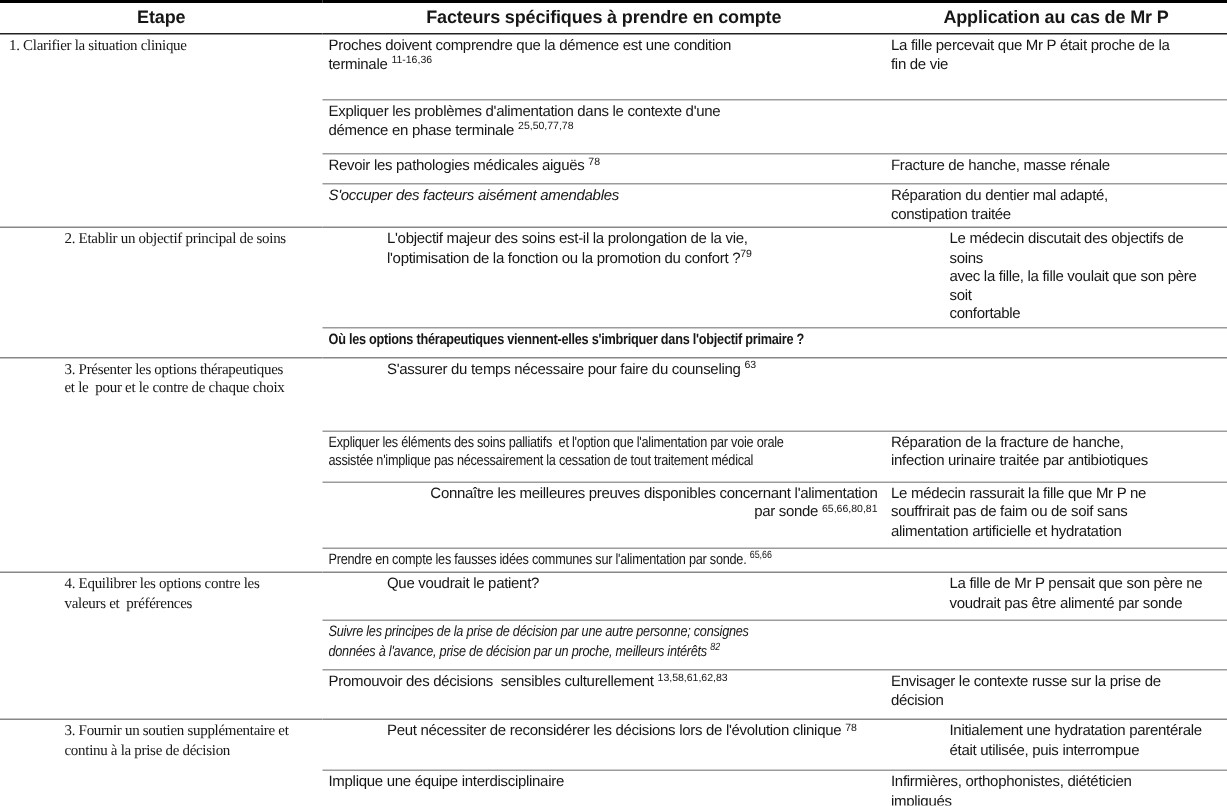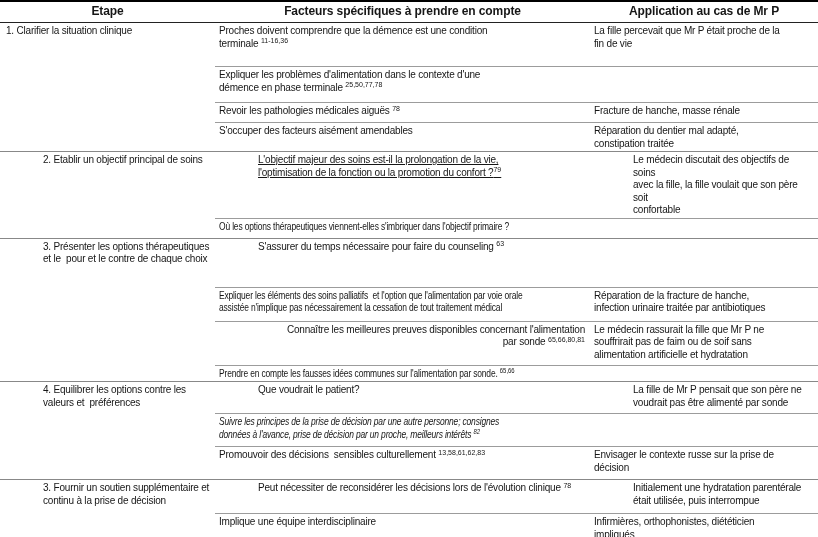--- a/index.html
+++ b/index.html
@@ -14,21 +14,21 @@
   }
   th{
     font-size:12px;font-weight:bold;text-align:center;
     padding:2px 2px 4px;border-bottom:1.5px solid #222;
     letter-spacing:-0.1px;white-space:nowrap;overflow:visible;
   }
   td{
     vertical-align:top;font-size:10px;line-height:12.5px;
     letter-spacing:-0.2px;padding:2px 5px 1px;white-space:pre-wrap;
   }
-  td.step{padding-left:6px;}
+  td.step{padding-left:6px;font-family:Liberation Serif, serif;}
   td.factor{padding-left:4px;}
   td.app{padding-left:4px;}
   tr.step-start td{border-top:1px solid #888;padding-left:43px;}
   tr.inner td.factor, tr.inner td.app{border-top:1px solid #9c9c9c;margin-left:24px;}
   .cond{display:inline-block;width:118%;transform:scaleX(0.847);transform-origin:0 0;}
   sup{
     font-size:7px;letter-spacing:0;line-height:0;
     vertical-align:baseline;position:relative;top:-3.5px;
   }
 </style>
@@ -60,34 +60,34 @@
         <tr class="inner">
           <td class="factor" style="height: 32px;"><span>Expliquer les problèmes d'alimentation dans le contexte d'une
 démence en phase terminale <sup>25,50,77,78</sup></span></td>
           <td class="app"><span></span></td>
         </tr>
         <tr class="inner">
           <td class="factor" style="height: 16px;"><span>Revoir les pathologies médicales aiguës <sup>78</sup></span></td>
           <td class="app"><span>Fracture de hanche, masse rénale</span></td>
         </tr>
         <tr class="inner">
-          <td class="factor" style="height: 22px;"><span>S'occuper des facteurs aisément amendables</span></td>
+          <td class="factor" style="height: 22px; font-style: italic;"><span>S'occuper des facteurs aisément amendables</span></td>
           <td class="app"><span>Réparation du dentier mal adapté,
 constipation traitée</span></td>
         </tr>
         <tr class="step-start">
           <td class="step" rowspan="2"><span>2. Etablir un objectif principal de soins</span></td>
-          <td class="factor" style="height: 47px; text-decoration: underline;"><span>L'objectif majeur des soins est-il la prolongation de la vie,
+          <td class="factor" style="height: 47px;"><span>L'objectif majeur des soins est-il la prolongation de la vie,
 l'optimisation de la fonction ou la promotion du confort ?<sup>79</sup></span></td>
           <td class="app"><span>Le médecin discutait des objectifs de soins
 avec la fille, la fille voulait que son père soit
 confortable</span></td>
         </tr>
         <tr class="inner">
-          <td class="factor" style="height: 16px;"><span class="cond">Où les options thérapeutiques viennent-elles s'imbriquer dans l'objectif primaire ?</span></td>
+          <td class="factor" style="height: 16px; font-weight: bold;"><span class="cond">Où les options thérapeutiques viennent-elles s'imbriquer dans l'objectif primaire ?</span></td>
           <td class="app"><span></span></td>
         </tr>
         <tr class="step-start">
           <td class="step" rowspan="4"><span>3. Présenter les options thérapeutiques
 et le  pour et le contre de chaque choix</span></td>
           <td class="factor" style="height: 45px;"><span>S'assurer du temps nécessaire pour faire du counseling <sup>63</sup></span></td>
           <td class="app"><span></span></td>
         </tr>
         <tr class="inner">
           <td class="factor" style="height: 30px;"><span class="cond">Expliquer les éléments des soins palliatifs  et l'option que l'alimentation par voie orale

